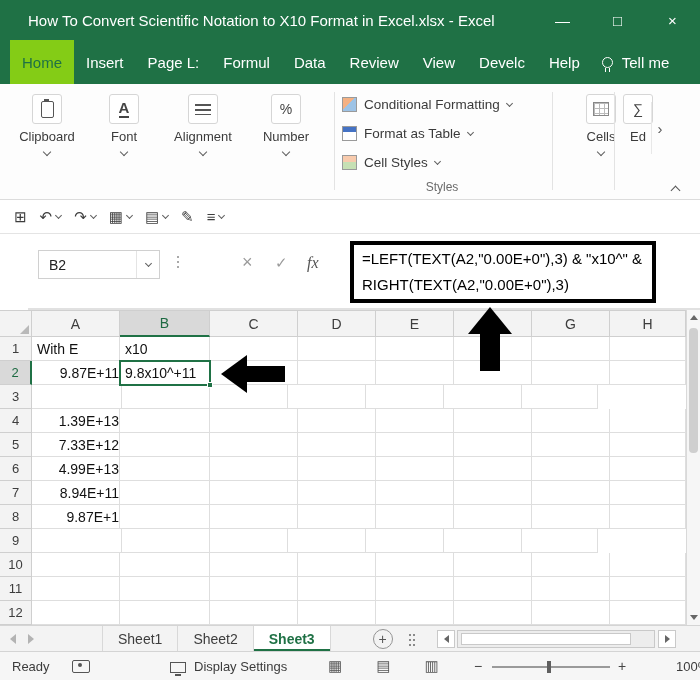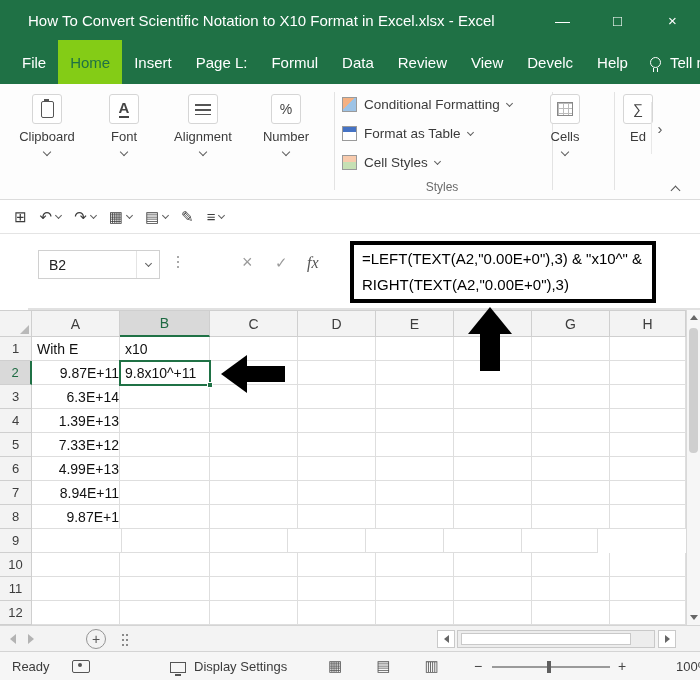--- a/index.html
+++ b/index.html
@@ -21,21 +21,21 @@
   .bulb { width:11px; height:11px; border:1.5px solid #fff; border-radius:50%; position:relative; flex:none; }
   .bulb::after { content:""; position:absolute; left:2px; top:10px; width:3px; height:4px; border-left:1.5px solid #fff; border-right:1.5px solid #fff; }
 
   
   .ribbon { position:absolute; top:84px; left:0; width:700px; height:116px; background:#fdfdfd; border-bottom:1px solid #dcdcdc; color:#3b3b3b; }
   .rgroup { position:absolute; top:10px; display:flex; flex-direction:column; align-items:center; gap:5px; }
   .icon-box { width:30px; height:30px; border:1px solid #d6d6d6; border-radius:3px; background:#fff; display:flex; align-items:center; justify-content:center; font-size:14px; color:#444; }
   .rg-label { font-size:13px; white-space:nowrap; }
   .chev { width:6px; height:6px; border-left:1.4px solid #5f5f5f; border-bottom:1.4px solid #5f5f5f; transform:rotate(-45deg); display:inline-block; }
   .chev-up { width:7px; height:7px; border-left:1.6px solid #555; border-top:1.6px solid #555; transform:rotate(45deg); display:inline-block; }
-  #g-clipboard{left:14px;width:66px;} #g-font{left:94px;width:60px;} #g-align{left:166px;width:74px;} #g-number{left:252px;width:68px;} #g-cells{left:536px;width:58px;align-items:center;} #g-edit{left:620px;width:36px;}
+  #g-clipboard{left:14px;width:66px;} #g-font{left:94px;width:60px;} #g-align{left:166px;width:74px;} #g-number{left:252px;width:68px;} #g-cells{left:572px;width:58px;align-items:center;} #g-edit{left:620px;width:36px;}
   .vsep { position:absolute; top:8px; height:98px; width:1px; background:#e3e3e3; }
   .icon-clipboard { width:13px; height:17px; border:1.5px solid #555; border-radius:2px; position:relative; }
   .icon-clipboard::before { content:""; position:absolute; left:2px; top:-3px; width:5px; height:3px; background:#555; }
   .icon-fontA { font-size:15px; font-weight:bold; color:#444; border-bottom:2px solid #444; line-height:16px; }
   .icon-align { width:16px; height:11px; background:repeating-linear-gradient(to bottom,#555 0 2px,transparent 2px 5px); }
   .icon-grid { width:16px; height:14px; border:1px solid #888; background-image:linear-gradient(#bbb 1px,transparent 1px),linear-gradient(90deg,#bbb 1px,transparent 1px); background-size:5px 5px; }
   .styles-group { position:absolute; left:342px; top:6px; }
   .style-item { display:flex; align-items:center; gap:7px; height:29px; font-size:13.5px; white-space:nowrap; }
   .mi { width:15px; height:15px; border:1px solid #9a9a9a; flex:none; }
   .mi-cf { background:linear-gradient(135deg,#f4b183 0 45%,#9dc3e6 45% 100%); }
@@ -132,21 +132,20 @@
   <span class="title">How To Convert Scientific Notation to X10 Format in Excel.xlsx  -  Excel</span>
   <div class="win-controls">
     <span class="win-btn">—</span>
     <span class="win-btn">□</span>
     <span class="win-btn">×</span>
   </div>
 </div>
 
 <div class="menubar">
   <div class="menu-tabs">
-      <div class="menu-tab">File</div>
       <div class="menu-tab active">Home</div>
       <div class="menu-tab">Insert</div>
       <div class="menu-tab">Page L:</div>
       <div class="menu-tab">Formul</div>
       <div class="menu-tab">Data</div>
       <div class="menu-tab">Review</div>
       <div class="menu-tab">View</div>
       <div class="menu-tab">Develc</div>
       <div class="menu-tab">Help</div>
     </div>
@@ -311,21 +310,20 @@
         <div class="gcell l" style="width: 90px;">9.8x10^+11</div>
         <div class="gcell l" style="width: 88px;"></div>
         <div class="gcell l" style="width: 78px;"></div>
         <div class="gcell l" style="width: 78px;"></div>
         <div class="gcell l" style="width: 78px;"></div>
         <div class="gcell l" style="width: 78px;"></div>
         <div class="gcell l" style="width: 76px;"></div>
       </div>
       <div class="grow">
         <div class="rhdr">3</div>
-        <div class="gcell r" style="width: 88px;">6.3E+14</div>
         <div class="gcell l" style="width: 90px;"></div>
         <div class="gcell l" style="width: 88px;"></div>
         <div class="gcell l" style="width: 78px;"></div>
         <div class="gcell l" style="width: 78px;"></div>
         <div class="gcell l" style="width: 78px;"></div>
         <div class="gcell l" style="width: 78px;"></div>
         <div class="gcell l" style="width: 76px;"></div>
       </div>
       <div class="grow">
         <div class="rhdr">4</div>
@@ -443,20 +441,25 @@
 <div class="arrow-left">
   <div class="a-head"></div>
   <div class="a-shaft"></div>
 </div>
 
 <div class="tabbar">
   <div class="tab-nav">
     <span class="tri-l"></span>
     <span class="tri-r"></span>
   </div>
+  <div class="tabs">
+      <div class="sheet-tab">Sheet1</div>
+      <div class="sheet-tab">Sheet2</div>
+      <div class="sheet-tab active">Sheet3</div>
+    </div>
   <div class="add-sheet">+</div>
   <div class="tab-dots"></div>
   <div class="hs-btn" id="hsl">
       <span class="tri-l"></span>
     </div>
   <div class="hs-track">
       <div class="hs-thumb"></div>
     </div>
   <div class="hs-btn" id="hsr">
       <span class="tri-r"></span>

